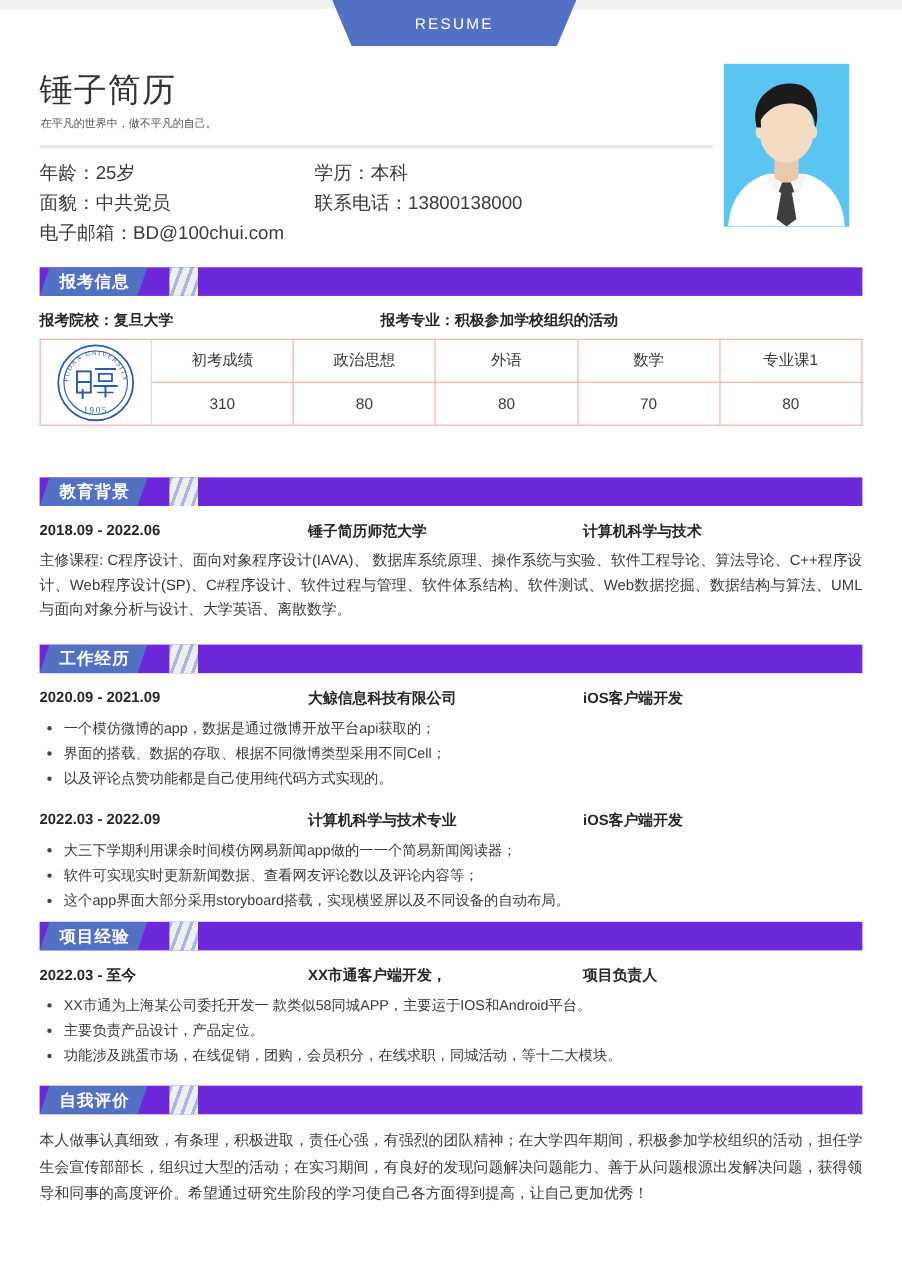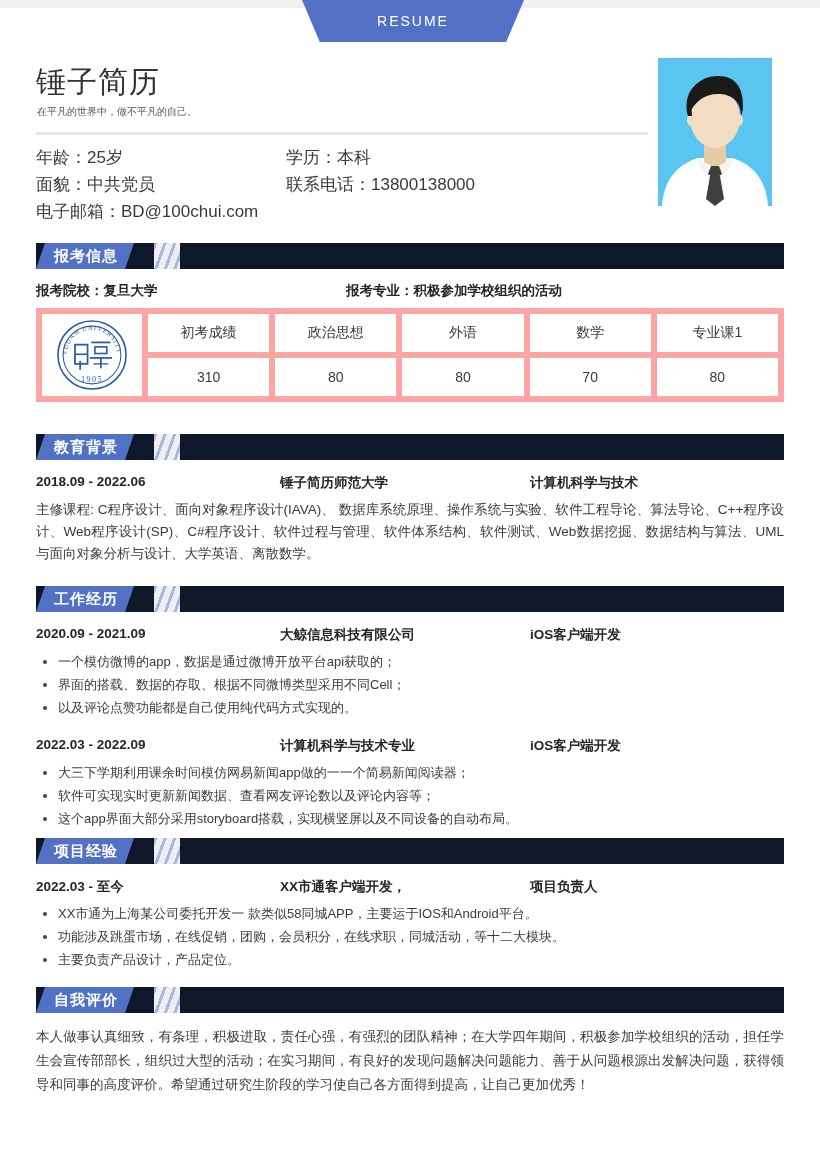--- a/index.html
+++ b/index.html
@@ -103,21 +103,21 @@
     height: 148px;
     background: #5bc5f2;
     overflow: hidden;
   }
 
   
   .section-bar {
     position: relative;
     height: 26px;
     margin: 0 36px 0 36px;
-    background: #0f172a;
+    background: #6d28d9;
   }
   .section-bar .tag {
     position: absolute;
     left: 0; top: 0;
     height: 26px;
     background: #5271c4;
     -webkit-clip-path: polygon(9px 0, 100% 0, calc(100% - 9px) 100%, 0 100%);
     clip-path: polygon(9px 0, 100% 0, calc(100% - 9px) 100%, 0 100%);
     display: flex;
     align-items: center;
@@ -199,21 +199,21 @@
   .sub-heads .sh1 { width: 310px; }
 
   
   table.scores {
     margin-top: 8px;
     border-collapse: collapse;
     width: 748px;
     table-layout: fixed;
   }
   table.scores td {
-    border: 6px solid #fca5a5;
+    border: 1px solid #fca5a5;
     text-align: center;
     font-size: 14px;
     color: #3a3a3a;
     height: 36px;
     vertical-align: middle;
   }
   table.scores td.logo-cell {
     width: 100px;
     border-right: 1px solid #d8d8d8;
     padding: 0;
@@ -398,22 +398,22 @@
     <div class="stripes" style="left:118px;"></div>
   </div>
   <div class="pad">
     <div class="entry-head">
       <div class="c-date">2022.03 - 至今</div>
       <div class="c-org">XX市通客户端开发，</div>
       <div class="c-role">项目负责人</div>
     </div>
     <ul class="bullets">
       <li>XX市通为上海某公司委托开发一 款类似58同城APP，主要运于IOS和Android平台。</li>
+      <li>主要负责产品设计，产品定位。</li>
       <li>功能涉及跳蛋市场，在线促销，团购，会员积分，在线求职，同城活动，等十二大模块。</li>
-      <li>主要负责产品设计，产品定位。</li>
     </ul>
   </div>
 </div>
 
 <div class="block" style="top:987px;">
   <div class="section-bar">
     <div class="tag">
       <span>自我评价</span>
     </div>
     <div class="stripes" style="left:118px;"></div>

